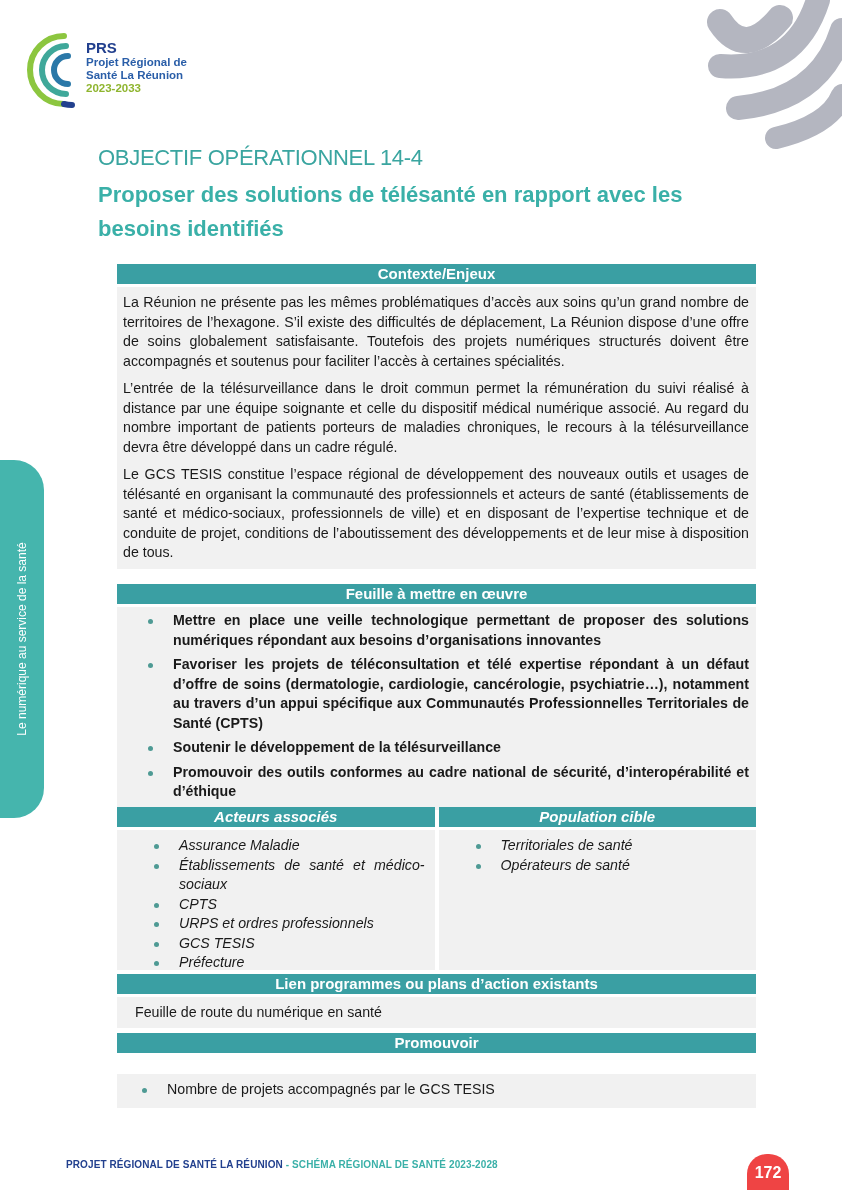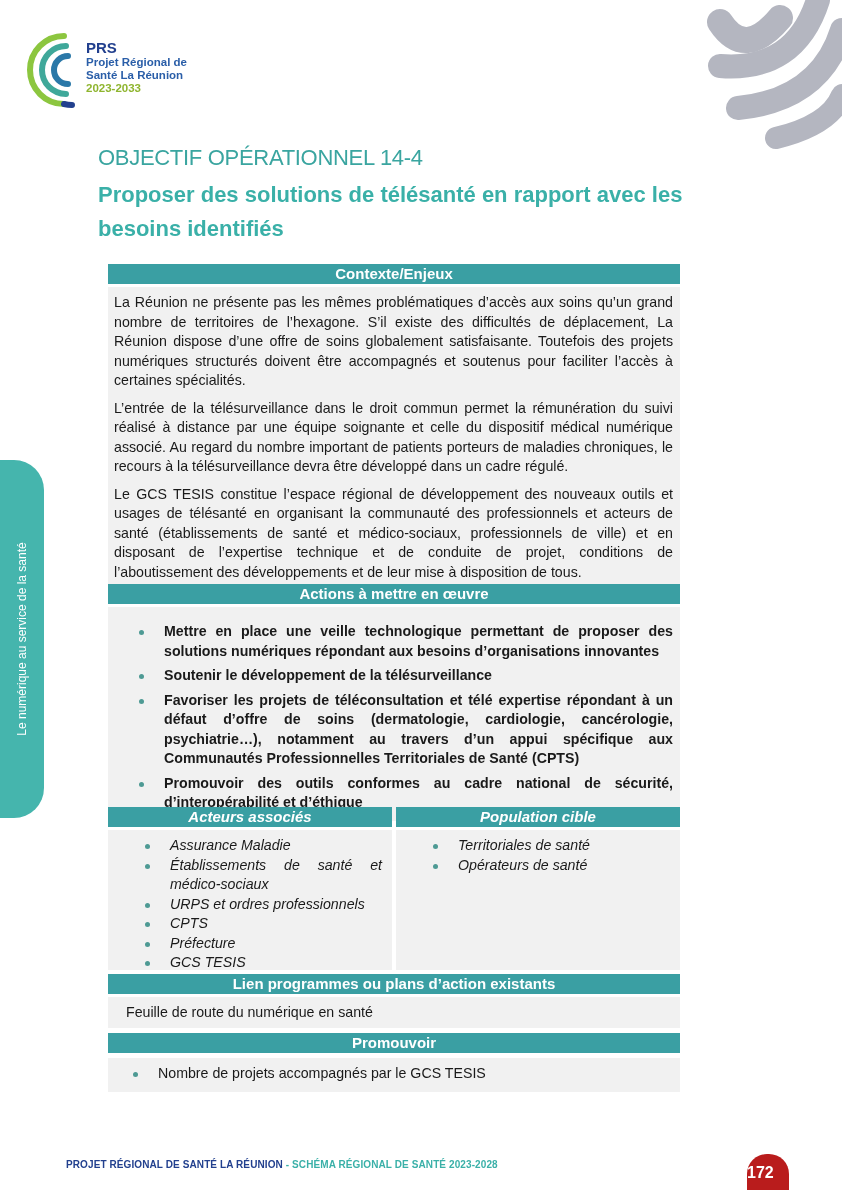--- a/index.html
+++ b/index.html
@@ -24,21 +24,21 @@
       position:absolute; left:0; top:460px; width:44px; height:358px;
       display:flex; align-items:center; justify-content:center;
     }
     .side-tab-text span {
       transform: rotate(-90deg); white-space:nowrap; color:#fff; font-size:12px;
     }
 
     .obj-label { position:absolute; left:98px; top:145px; font-size:22px; color:#3aa5a0; letter-spacing:-0.3px; }
     .obj-title { position:absolute; left:98px; top:178px; width:620px; font-size:22px; font-weight:bold; color:#3ab0a8; line-height:34px; }
 
-    .tbl { position:absolute; left:108px; width:572px; }
+    .tbl { position:absolute; left:117px; width:639px; }
     .hdr {
       background:#3a9fa3; color:#ffffff; font-weight:bold; text-align:center;
       font-size:15px; height:20px; line-height:20px;
     }
     .body-cell { background:#f1f1f1; padding:6px 7px 6px 6px; font-size:14.2px; line-height:19.5px; }
     .body-cell p { margin:0 0 8px 0; text-align:justify; }
     .body-cell p:last-child { margin-bottom:0; }
     ul.bl { list-style:none; margin:0; padding:0; }
     ul.bl li { position:relative; padding-left:50px; margin-bottom:5px; text-align:justify; }
     ul.bl li::before {
@@ -51,22 +51,22 @@
 
     .two-col { display:flex; gap:4px; }
     .two-col > div { flex:1;font-style:italic; }
     .two-col .body-cell { height:128px; }
 
     .footer { position:absolute; left:66px; top:1159px; font-size:10px; font-weight:bold; letter-spacing:0.1px; }
     .footer .a { color:#22408e; }
     .footer .b { color:#3ab0a8; }
     .page-badge {
       position:absolute; left:747px; top:1154px; width:42px; height:36px;
-      background:#b91c1c; border-radius: 20px 20px 0 0; color:#fff; font-weight:bold;
-      font-size:16px; text-align:left; line-height:38px;
+      background:#ef4444; border-radius: 20px 20px 0 0; color:#fff; font-weight:bold;
+      font-size:16px; text-align:center; line-height:38px;
     }
   </style>
 </head>
 <body>
 
 <svg class="logo" viewBox="0 0 60 80">
   <path d="M38 6 A34 34 0 0 0 38 74" fill="none" stroke="#8cc63f" stroke-width="6" stroke-linecap="round"></path>
   <path d="M40 16 A24 24 0 0 0 40 64" fill="none" stroke="#3fa89a" stroke-width="6" stroke-linecap="round"></path>
   <path d="M42 26 A14 14 0 0 0 42 54" fill="none" stroke="#2a78a8" stroke-width="6" stroke-linecap="round"></path>
   <path d="M38 74 A34 34 0 0 0 46 75" fill="none" stroke="#22408e" stroke-width="6" stroke-linecap="round"></path>
@@ -98,42 +98,42 @@
 <div class="tbl" style="top:264px;">
   <div class="hdr">Contexte/Enjeux</div>
   <div class="body-cell" style="margin-top:3px;">
     <p>La Réunion ne présente pas les mêmes problématiques d’accès aux soins qu’un grand nombre de territoires de l’hexagone. S’il existe des difficultés de déplacement, La Réunion dispose d’une offre de soins globalement satisfaisante. Toutefois des projets numériques structurés doivent être accompagnés et soutenus pour faciliter l’accès à certaines spécialités.</p>
     <p>L’entrée de la télésurveillance dans le droit commun permet la rémunération du suivi réalisé à distance par une équipe soignante et celle du dispositif médical numérique associé. Au regard du nombre important de patients porteurs de maladies chroniques, le recours à la télésurveillance devra être développé dans un cadre régulé.</p>
     <p>Le GCS TESIS constitue l’espace régional de développement des nouveaux outils et usages de télésanté en organisant la communauté des professionnels et acteurs de santé (établissements de santé et médico-sociaux, professionnels de ville) et en disposant de l’expertise technique et de conduite de projet, conditions de l’aboutissement des développements et de leur mise à disposition de tous.</p>
   </div>
 </div>
 
 <div class="tbl" style="top:584px;">
-  <div class="hdr">Actions à mettre en œuvre</div>
-  <div class="body-cell" style="margin-top:3px; padding-top:15px; padding-bottom:3px;">
+  <div class="hdr">Feuille à mettre en œuvre</div>
+  <div class="body-cell" style="margin-top:3px; padding-top:4px; padding-bottom:3px;">
     <ul class="bl bold">
       <li>Mettre en place une veille technologique permettant de proposer des solutions numériques répondant aux besoins d’organisations innovantes</li>
+      <li>Favoriser les projets de téléconsultation et télé expertise répondant à un défaut d’offre de soins (dermatologie, cardiologie, cancérologie, psychiatrie…), notamment au travers d’un appui spécifique aux Communautés Professionnelles Territoriales de Santé (CPTS)</li>
       <li>Soutenir le développement de la télésurveillance</li>
-      <li>Favoriser les projets de téléconsultation et télé expertise répondant à un défaut d’offre de soins (dermatologie, cardiologie, cancérologie, psychiatrie…), notamment au travers d’un appui spécifique aux Communautés Professionnelles Territoriales de Santé (CPTS)</li>
       <li>Promouvoir des outils conformes au cadre national de sécurité, d’interopérabilité et d’éthique</li>
     </ul>
   </div>
 </div>
 
 <div class="tbl two-col" style="top:807px;">
   <div>
     <div class="hdr">Acteurs associés</div>
     <div class="body-cell" style="margin-top:3px; padding-right:10px;">
       <ul class="bl tight">
         <li>Assurance Maladie</li>
         <li>Établissements de santé et médico-sociaux</li>
+        <li>CPTS</li>
         <li>URPS et ordres professionnels</li>
-        <li>CPTS</li>
+        <li>GCS TESIS</li>
         <li>Préfecture</li>
-        <li>GCS TESIS</li>
       </ul>
     </div>
   </div>
   <div>
     <div class="hdr">Population cible</div>
     <div class="body-cell" style="margin-top:3px;">
       <ul class="bl tight">
         <li>Territoriales de santé</li>
         <li>Opérateurs de santé</li>
       </ul>
@@ -143,21 +143,21 @@
 
 <div class="tbl" style="top:974px;">
   <div class="hdr">Lien programmes ou plans d’action existants</div>
   <div class="body-cell" style="margin-top:3px; padding:6px 18px; height:19px;">
     <span>Feuille de route du numérique en santé</span>
   </div>
 </div>
 
 <div class="tbl" style="top:1033px;">
   <div class="hdr">Promouvoir</div>
-  <div class="body-cell" style="margin-top:5px; padding:6px 7px 3px 0;">
+  <div class="body-cell" style="margin-top:21px; padding:6px 7px 3px 0;">
     <ul class="bl">
       <li>Nombre de projets accompagnés par le GCS TESIS</li>
     </ul>
   </div>
 </div>
 
 <div class="footer">
   <span class="a">PROJET RÉGIONAL DE SANTÉ LA RÉUNION</span><span class="b"> - </span><span class="b">SCHÉMA RÉGIONAL DE SANTÉ 2023-2028</span>
 </div>
 <div class="page-badge">172</div>

